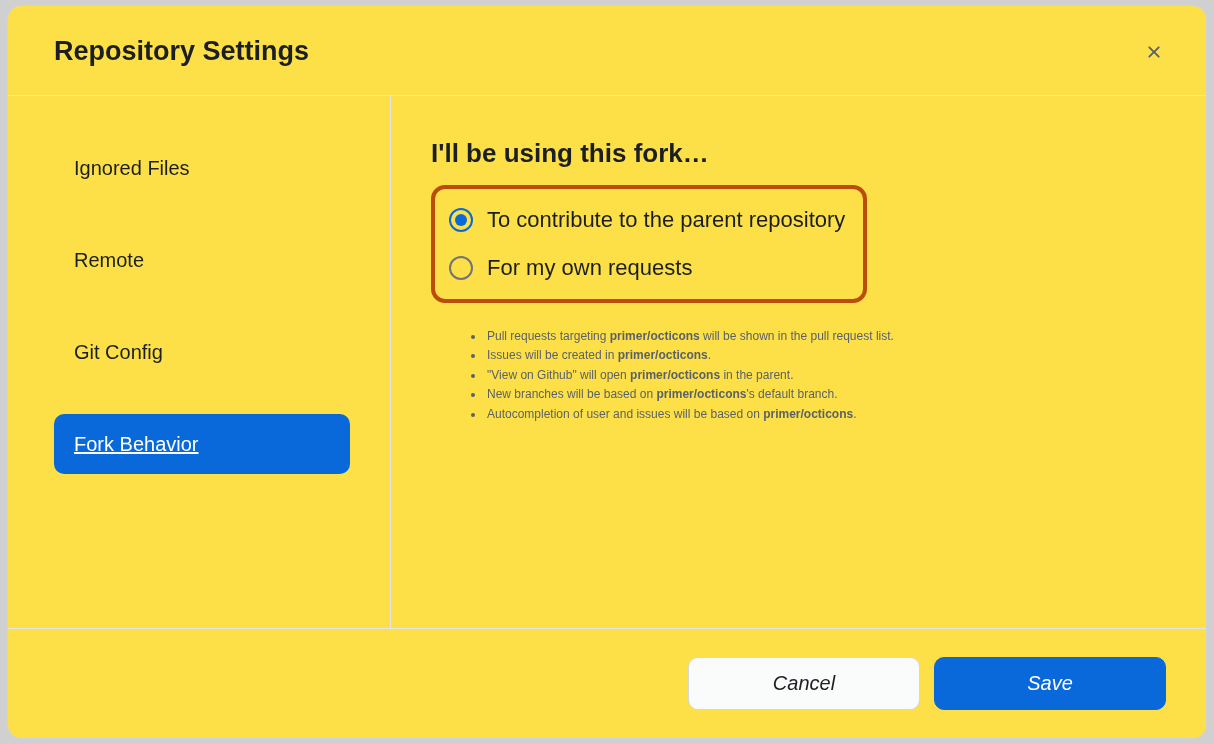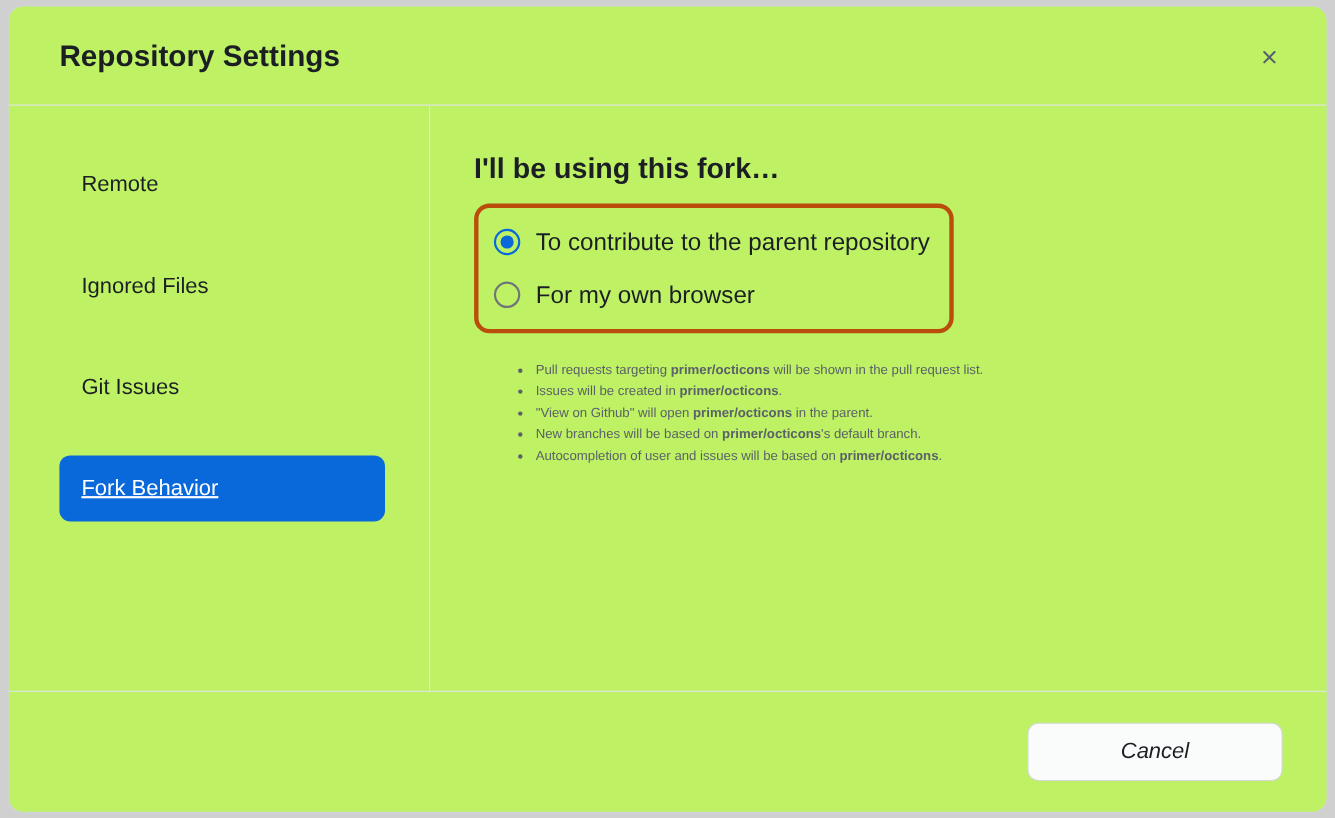--- a/index.html
+++ b/index.html
@@ -10,21 +10,21 @@
       height: 744px;
       position: relative;
       overflow: hidden;
     }
     .dialog {
       position: absolute;
       top: 5px;
       left: 7px;
       width: 1200px;
       height: 734px;
-      background: #bef264;
+      background: #fde047;
       border: 1px solid #d0d4d8;
       border-radius: 14px;
       display: flex;
       flex-direction: column;
       overflow: hidden;
     }
     .dialog-header {
       display: flex;
       align-items: center;
       justify-content: space-between;
@@ -165,47 +165,48 @@
     <div class="dialog-title">Repository Settings</div>
     <div class="close-btn">
       <svg width="20" height="20" viewBox="0 0 16 16" fill="currentColor">
         <path d="M3.72 3.72a.75.75 0 0 1 1.06 0L8 6.94l3.22-3.22a.75.75 0 1 1 1.06 1.06L9.06 8l3.22 3.22a.75.75 0 1 1-1.06 1.06L8 9.06l-3.22 3.22a.75.75 0 0 1-1.06-1.06L6.94 8 3.72 4.78a.75.75 0 0 1 0-1.06Z"></path>
       </svg>
     </div>
   </div>
 
   <div class="dialog-body">
     <div class="sidebar">
+      <div class="sidebar-item">Ignored Files</div>
       <div class="sidebar-item">Remote</div>
-      <div class="sidebar-item">Ignored Files</div>
-      <div class="sidebar-item">Git Issues</div>
+      <div class="sidebar-item">Git Config</div>
       <div class="sidebar-item active">Fork Behavior</div>
     </div>
 
     <div class="content">
       <div class="content-heading">I'll be using this fork…</div>
 
       <div class="radio-group">
         <div class="radio-row">
           <div class="radio-btn selected"></div>
           <div class="radio-label">To contribute to the parent repository</div>
         </div>
         <div class="radio-row">
           <div class="radio-btn"></div>
-          <div class="radio-label">For my own browser</div>
+          <div class="radio-label">For my own requests</div>
         </div>
       </div>
 
       <ul class="bullet-list">
         <li><span>Pull requests targeting </span><b>primer/octicons</b><span> will be shown in the pull request list.</span></li>
         <li><span>Issues will be created in </span><b>primer/octicons</b><span>.</span></li>
         <li><span>"View on Github" will open </span><b>primer/octicons</b><span> in the parent.</span></li>
         <li><span>New branches will be based on </span><b>primer/octicons</b><span>'s default branch.</span></li>
         <li><span>Autocompletion of user and issues will be based on </span><b>primer/octicons</b><span>.</span></li>
       </ul>
     </div>
   </div>
 
   <div class="dialog-footer">
     <div class="btn btn-secondary">Cancel</div>
+    <div class="btn btn-primary">Save</div>
   </div>
 
 </div>
 
 </body></html>

